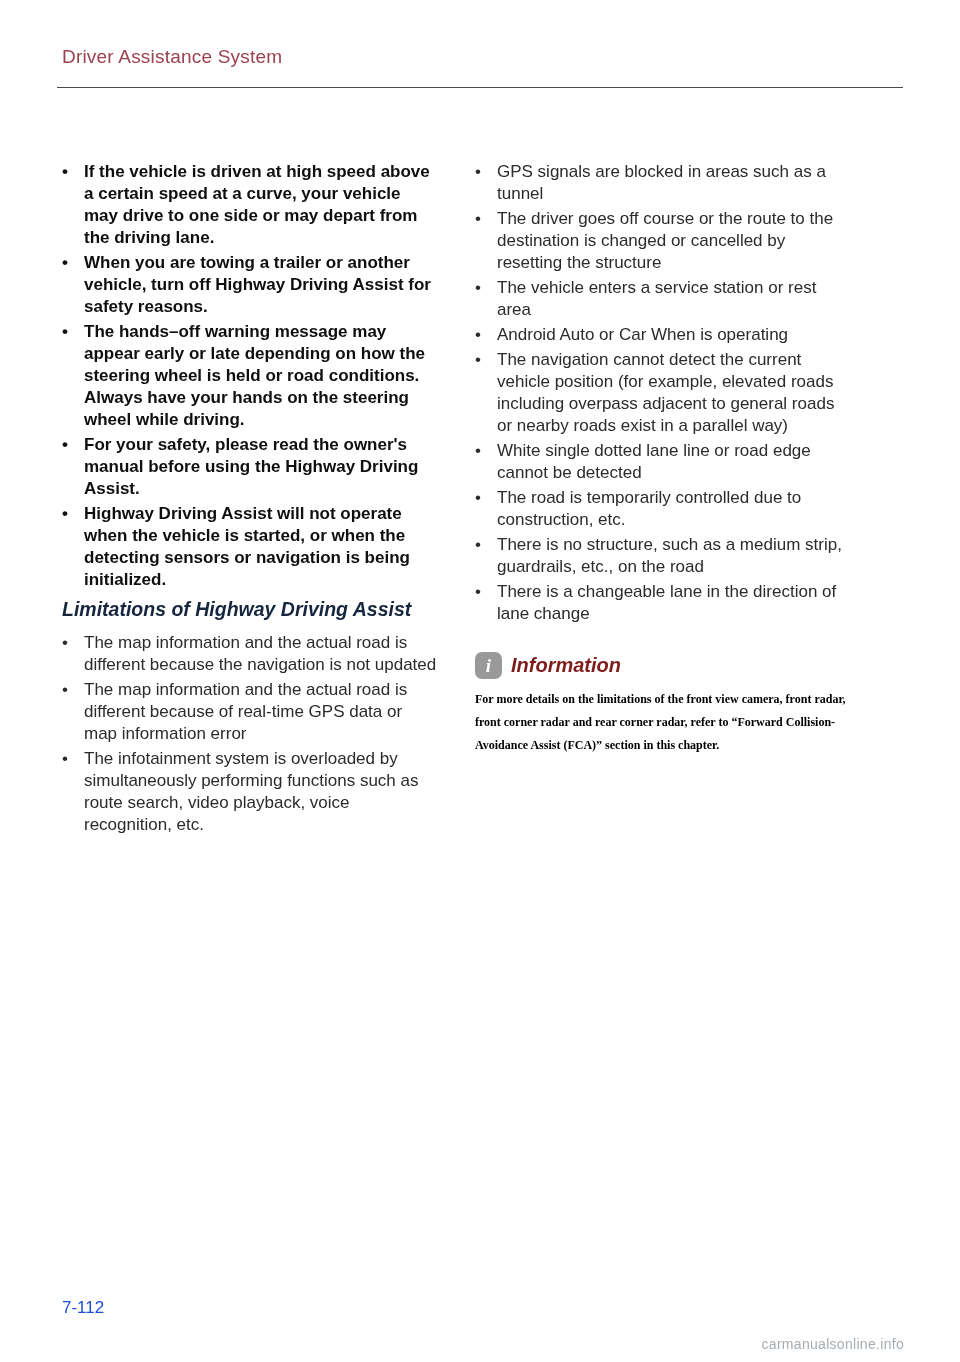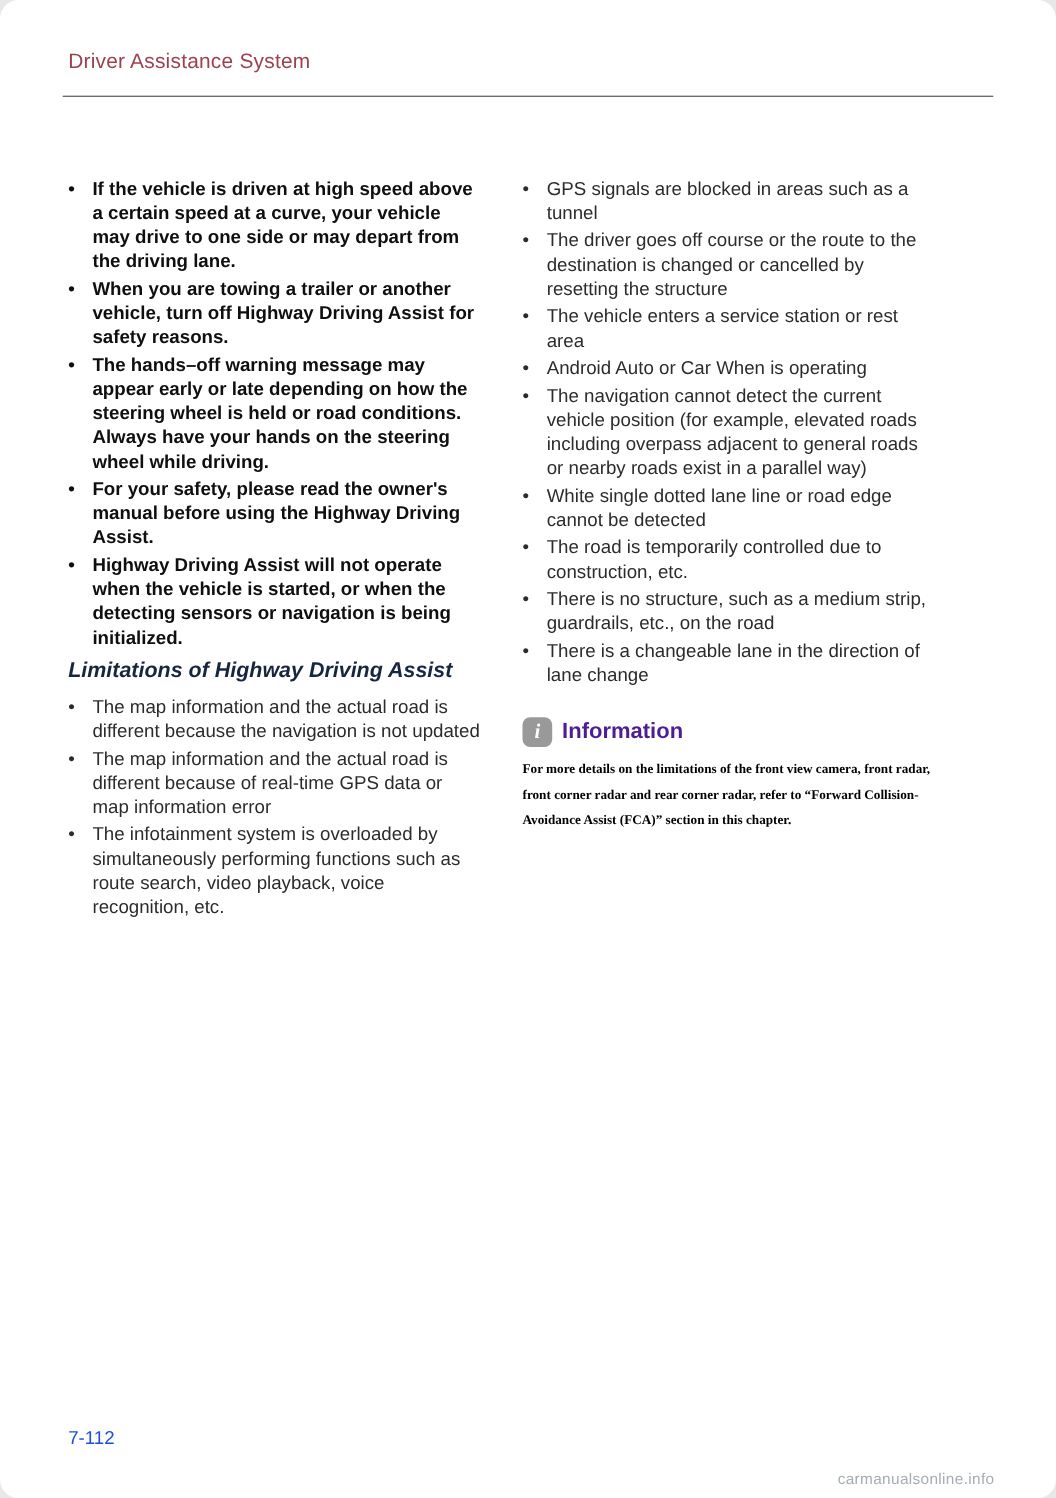--- a/index.html
+++ b/index.html
@@ -5,21 +5,20 @@
   * { margin:0; padding:0; box-sizing:border-box; }
   html,body { background:#e8e8e8; }
   .page {
     position:relative;
     width:960px; height:1362px;
     background:#ffffff;
     font-family:"Liberation Sans", sans-serif;
     color:#2b2b2b;
     overflow:hidden;
     margin:0 auto;
-    border-radius:17px;
   }
   .page-header {
     padding:46px 62px 0 62px;
   }
   .page-header-title {
     font-size:19px;
     color:#9c4150;
     font-weight:400;
     letter-spacing:0.2px;
   }
@@ -84,21 +83,22 @@
     font-weight:700;
     font-size:19px;
     display:flex;
     align-items:center;
     justify-content:center;
     line-height:1;
   }
   .info-title {
     font-size:20px;
     font-weight:700;
-    color:#4c1d95;
+    color:#7f1d1d;
+    font-style:italic;
   }
   .info-paragraph {
     font-family:"Liberation Serif", serif;
     font-weight:700;
     font-size:12px;
     line-height:23px;
     color:#000000;
   }
   .page-number {
     position:absolute;

